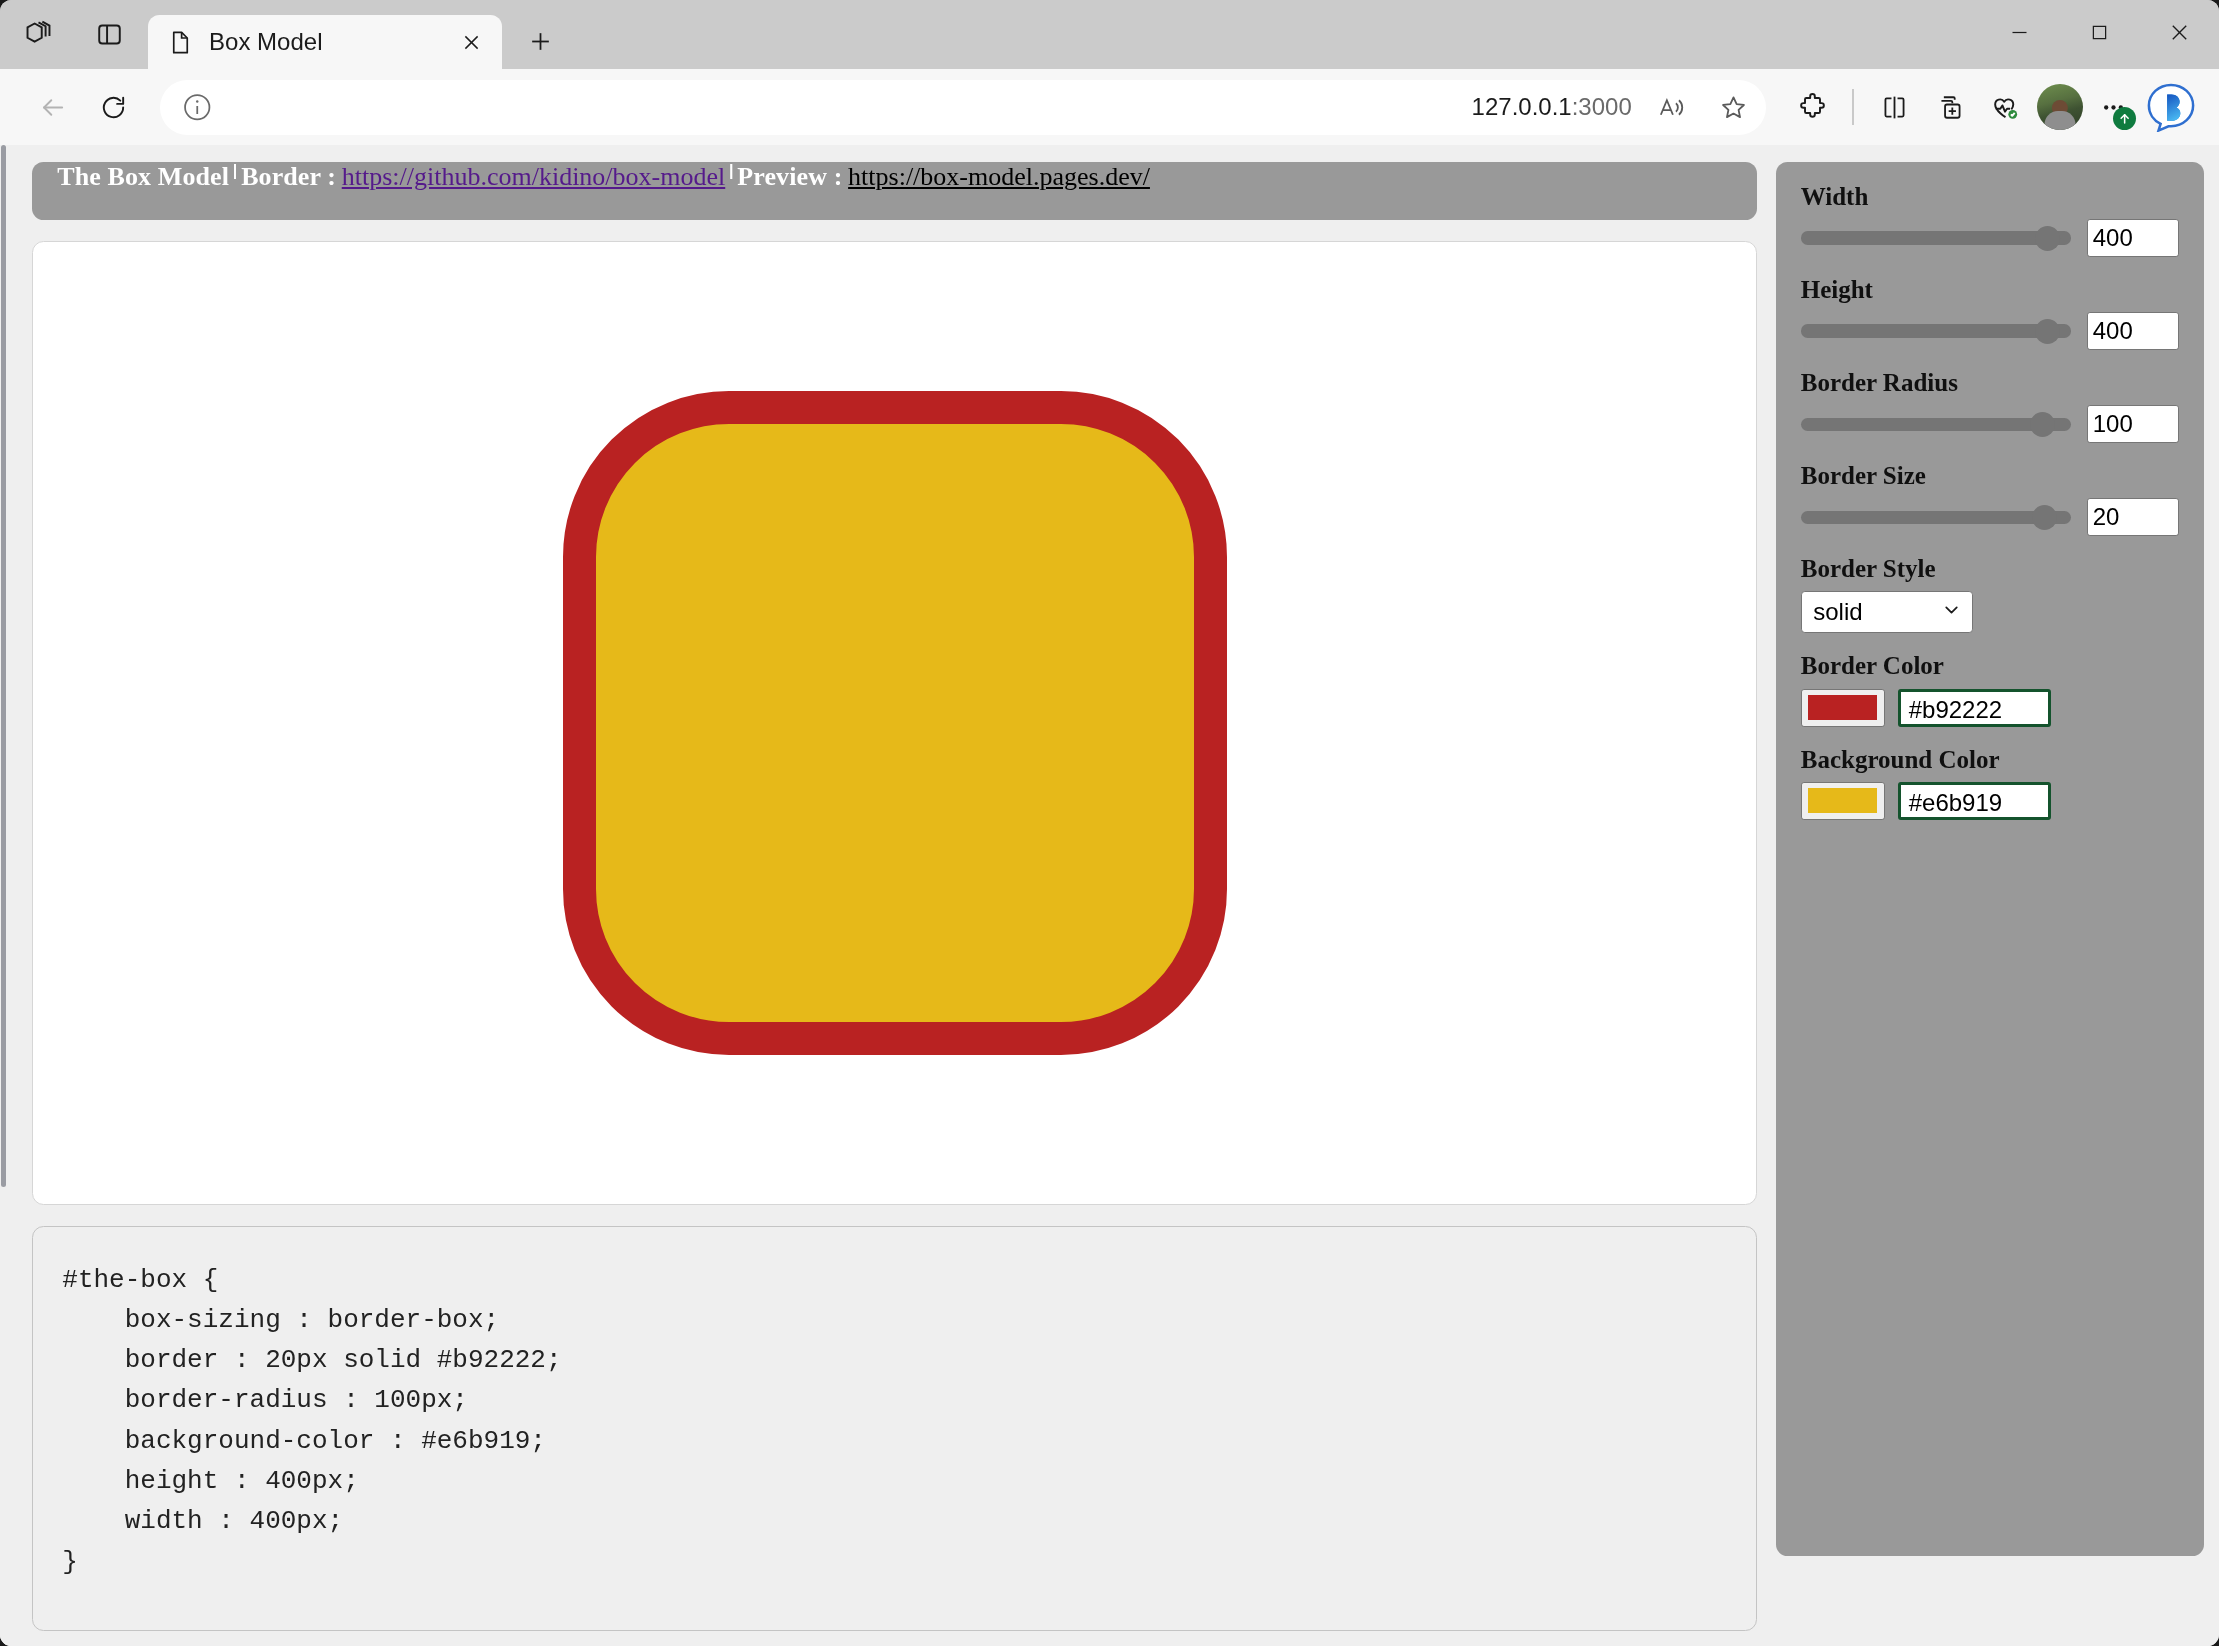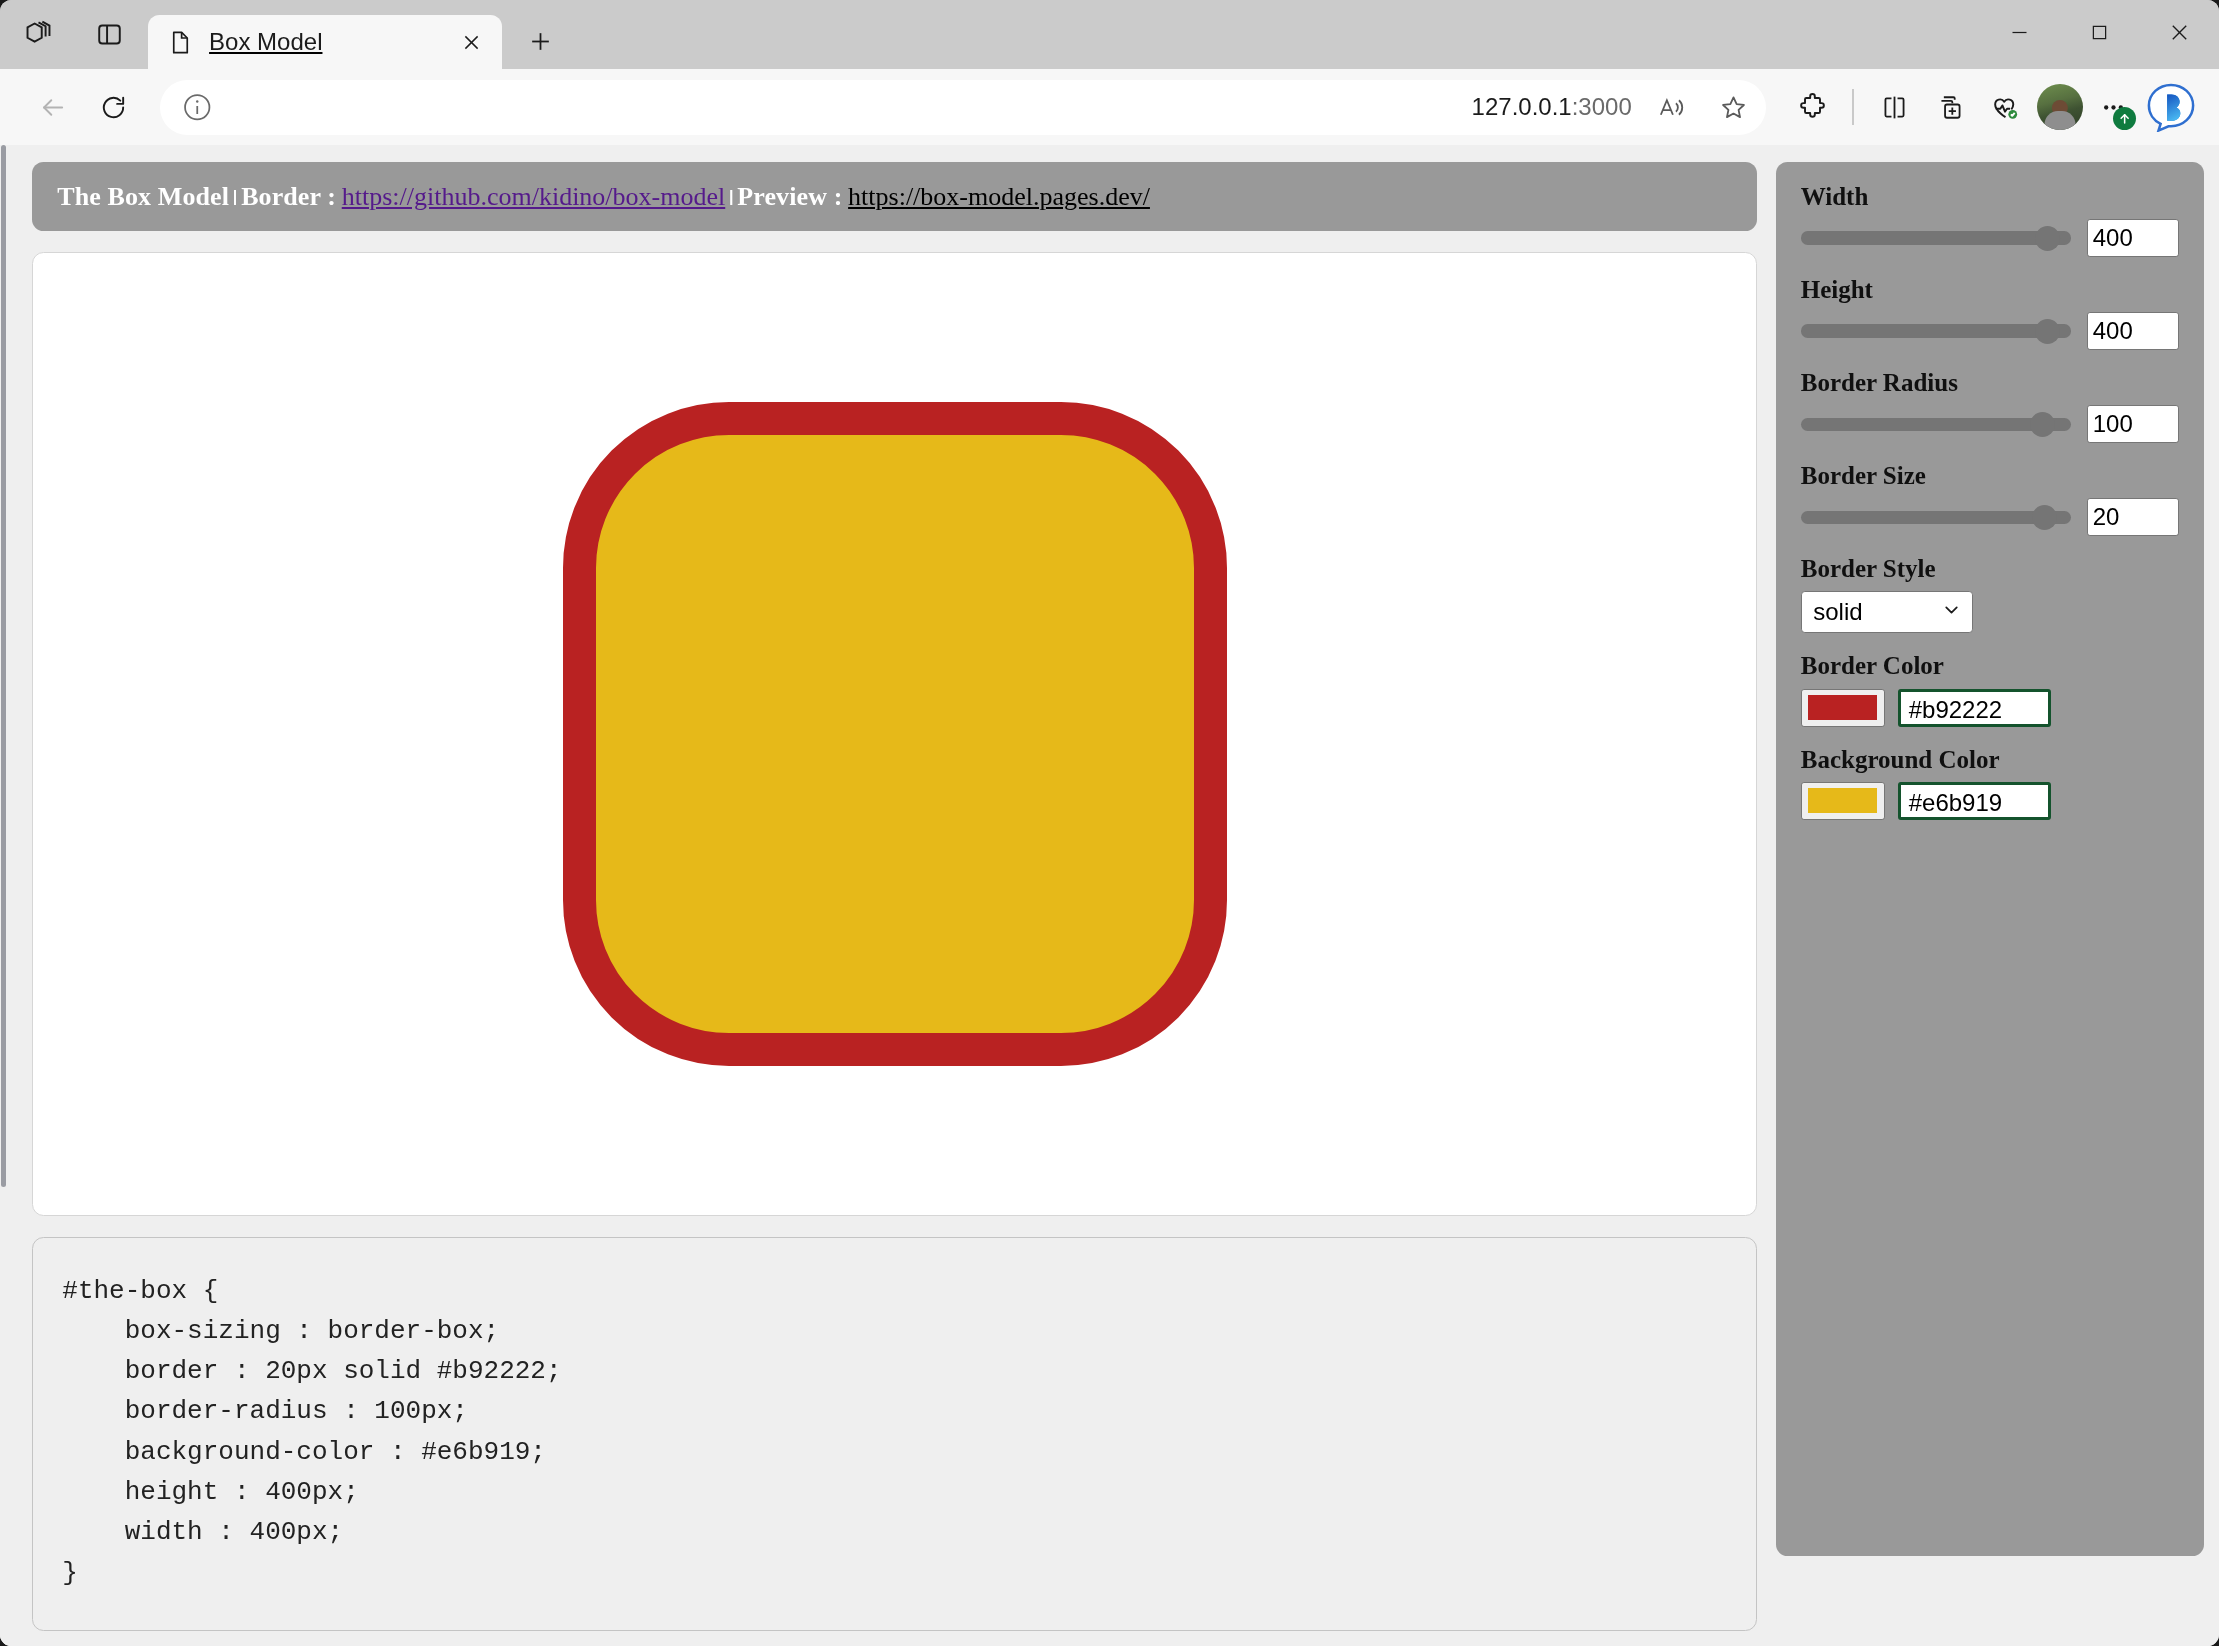--- a/index.html
+++ b/index.html
@@ -19,21 +19,20 @@
     overflow: hidden;
   }
 
   
   .tabstrip {
     height: 69px; min-height: 69px;
     display: flex; align-items: flex-end;
     padding: 0 0 0 13.4px;
     background: #cbcbcb;
     position: relative;
-    text-decoration: underline;
   }
   .tabstrip-left-icons {
     display: flex; align-items: center;
     height: 69px; gap: 21px; padding-right: 13.4px;
   }
   .chrome-icon-btn {
     width: 50px; height: 50px;
     display: flex; align-items: center; justify-content: center;
     border-radius: 7.6px;
   }
@@ -158,22 +157,22 @@
   .page-main {
     flex: 1; min-width: 0;
     display: flex; flex-direction: column;
     gap: 21px;
     padding-left: 15.3px;
   }
 
   .page-header {
     background: #999999;
     border-radius: 11.5px;
-    height: 69px;
-    display: flex; align-items: center;
+    height: 58px;
+    display: flex; align-items: flex-start;
     padding: 0 25px;
   }
   .page-header .htext {
     font-family: "Liberation Serif", serif;
     font-weight: bold;
     font-size: 26px;
     color: #ffffff;
     letter-spacing: 0.1px;
   }
   .page-header a {

